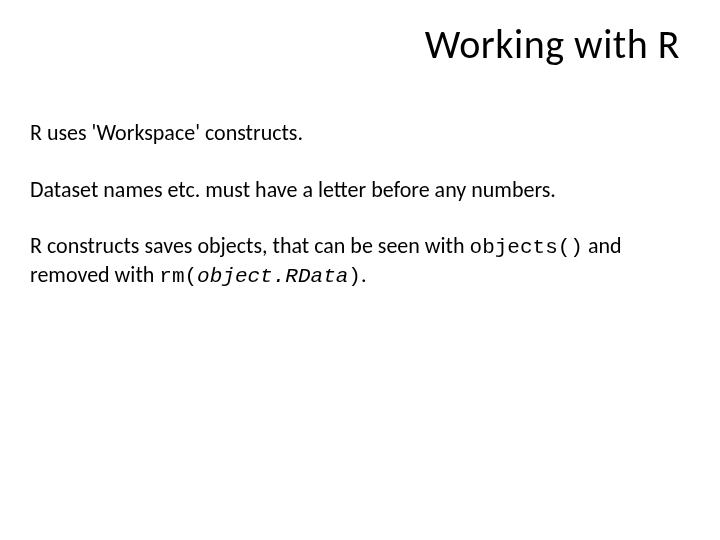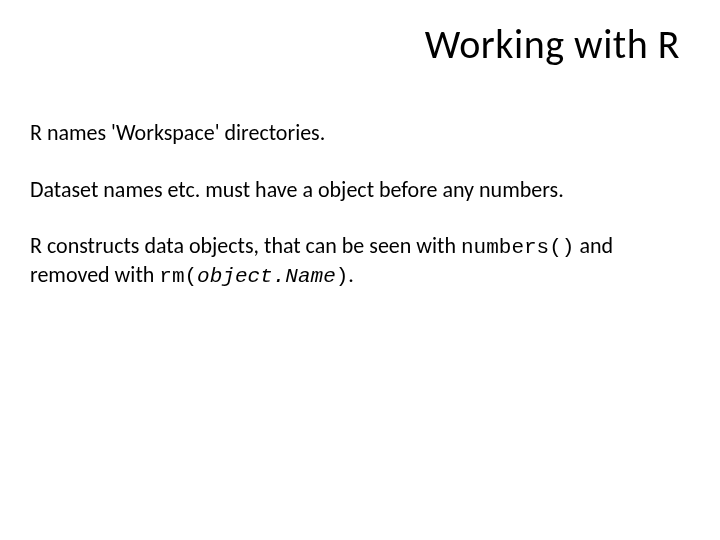--- a/index.html
+++ b/index.html
@@ -45,28 +45,28 @@
 </head>
 <body>
 
 <div class="slide">
 
   <h1 class="title">Working with R</h1>
 
   <div class="body">
 
     <div class="block">
-      <p>R names 'Workspace' directories.</p>
+      <p>R uses 'Workspace' constructs.</p>
     </div>
 
     <div class="block">
-      <p>Dataset names etc. must have a object before any numbers.</p>
+      <p>Dataset names etc. must have a letter before any numbers.</p>
     </div>
 
     <div class="block" style="margin-bottom:18px;">
       <p>
-        <span>R constructs data objects, that can be seen with </span><span class="mono">numbers()</span><span> and removed with </span><span class="mono">rm(</span><span class="mono italic">object.Name</span><span class="mono">)</span><span>.</span>
+        <span>R constructs saves objects, that can be seen with </span><span class="mono">objects()</span><span> and removed with </span><span class="mono">rm(</span><span class="mono italic">object.RData</span><span class="mono">)</span><span>.</span>
       </p>
     </div>
 
 
   </div>
 </div>
 
 </body></html>

